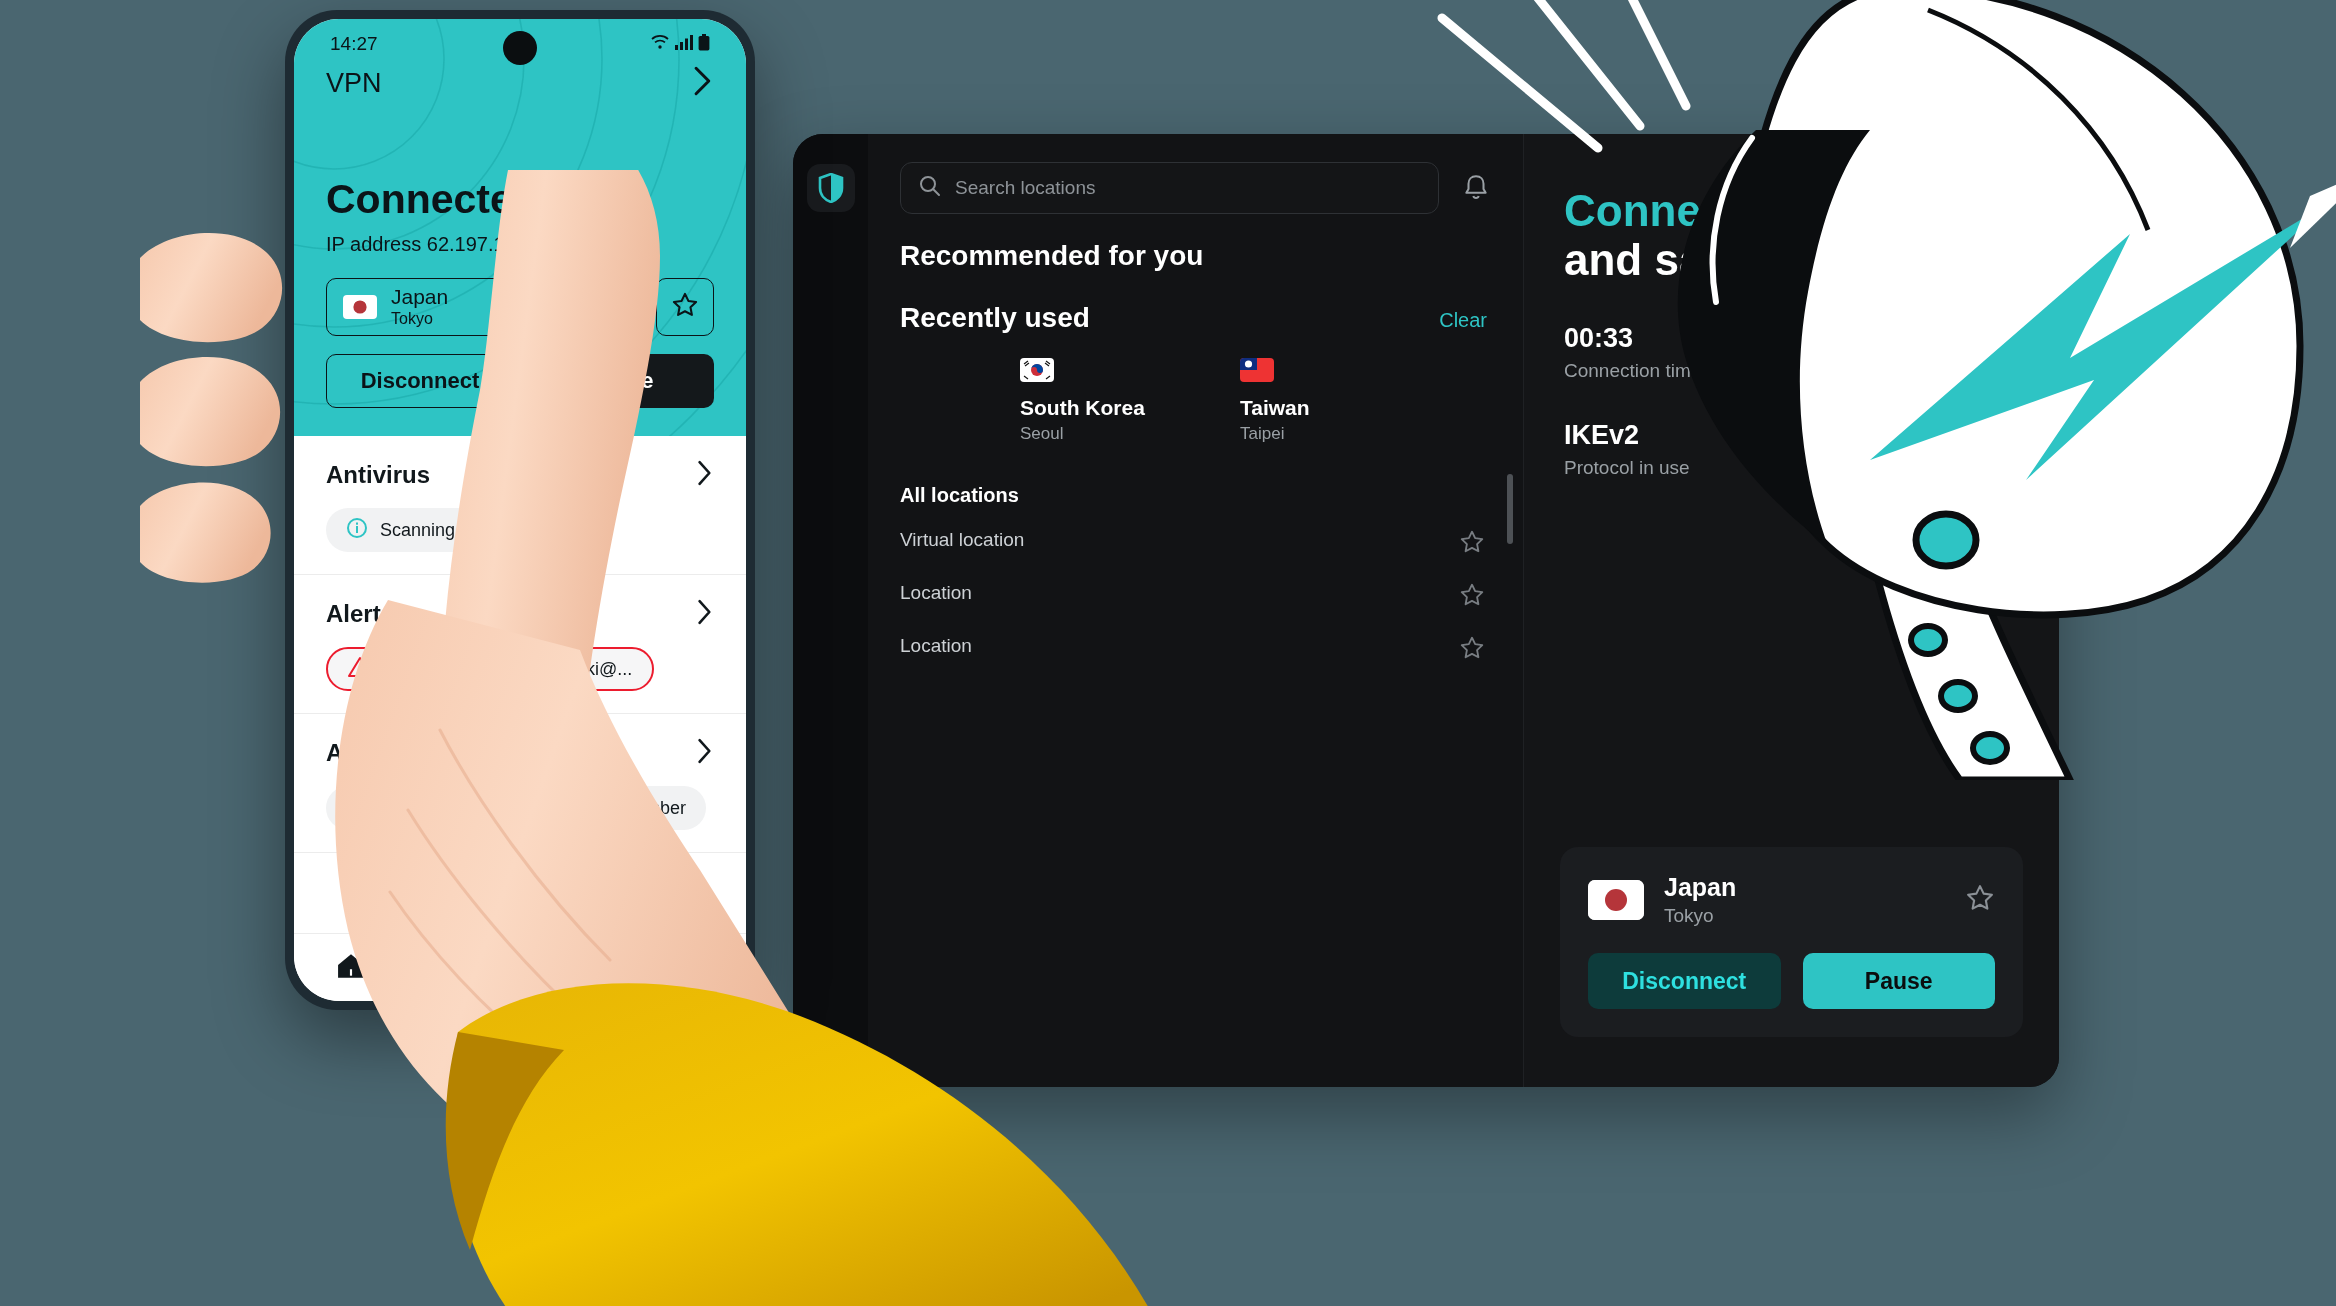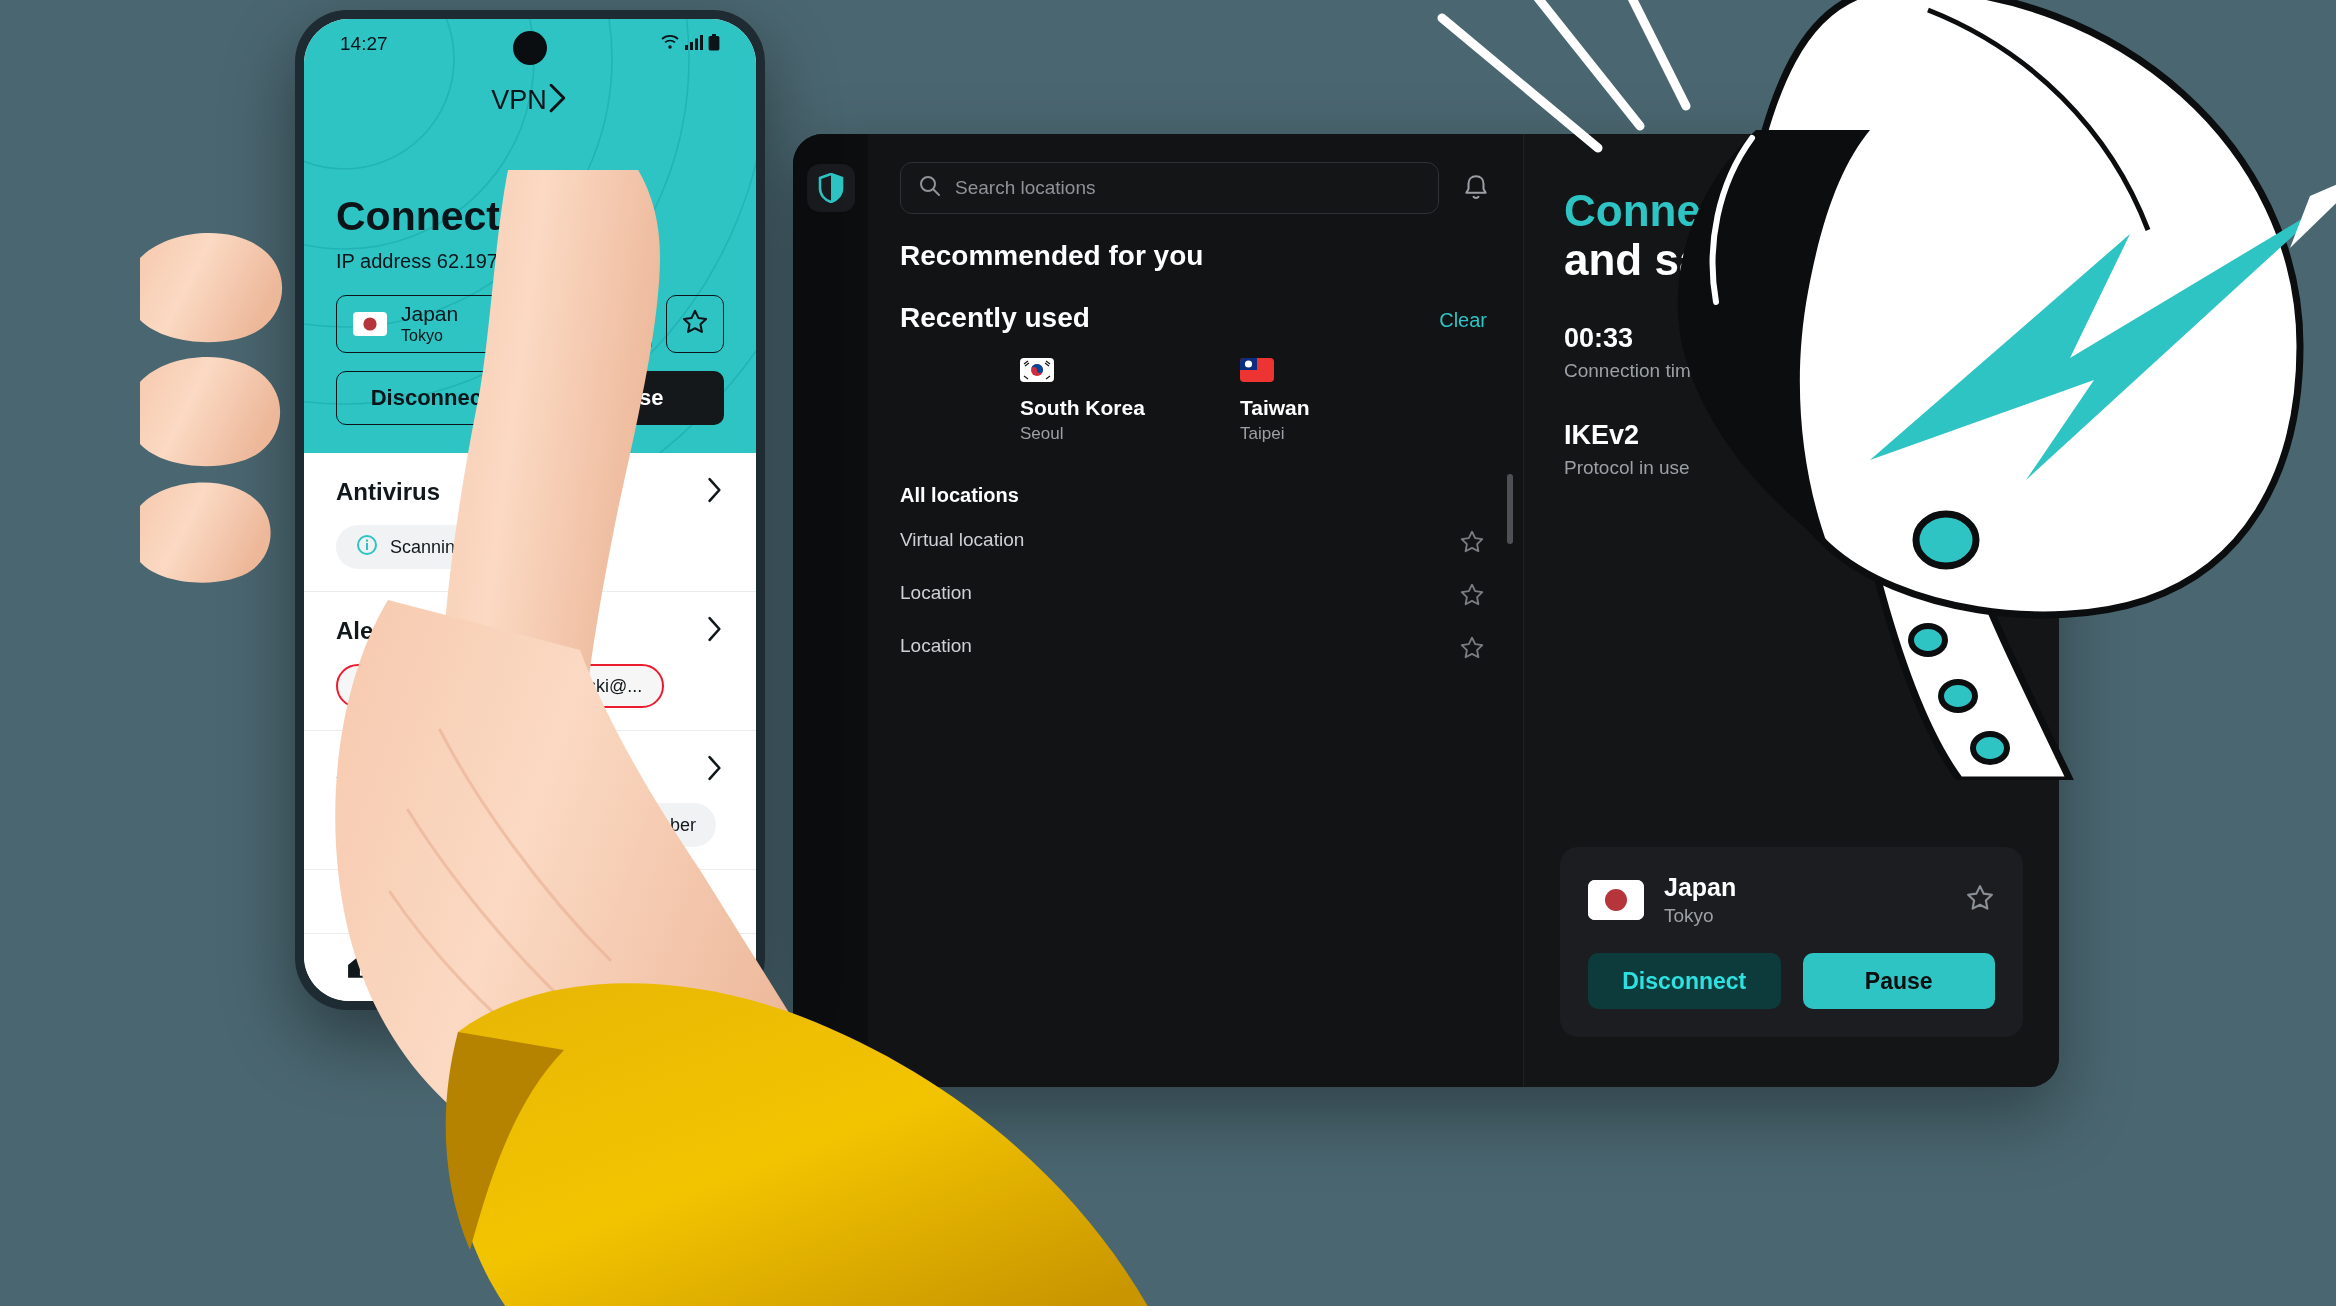--- a/index.html
+++ b/index.html
@@ -128,21 +128,21 @@
     display: flex; align-items: center; justify-content: center;
   }
   .btn-pause {
     flex: 1; height: 56px; border-radius: 10px; background: #2ec4c4;
     color: #0b0d0e; font-size: 23px; font-weight: bold;
     display: flex; align-items: center; justify-content: center;
   }
 
   
   .phone {
-    position: absolute; left: 295px; top: 10px;
+    position: absolute; left: 285px; top: 10px;
     width: 470px; height: 1000px;
     background: #1e2b33; border-radius: 52px; padding: 9px;
     box-shadow: 0 30px 70px rgba(0,0,0,.40);
     z-index: 5;
   }
   .phone-screen {
     width: 100%; height: 100%; border-radius: 45px; overflow: hidden;
     background: #ffffff; position: relative;
   }
   .ph-hero {
@@ -153,22 +153,22 @@
     display: flex; align-items: center; justify-content: space-between;
     padding: 14px 4px 0 4px; position: relative; z-index: 2;
   }
   .sb-time { font-size: 19px; color: #0b1418; }
   .sb-icons { display: flex; align-items: center; gap: 5px; }
   .notch {
     position: absolute; left: 50%; top: 12px; transform: translateX(-50%);
     width: 34px; height: 34px; border-radius: 50%; background: #0b0e10; z-index: 3;
   }
   .vpn-row {
-    display: flex; align-items: center; justify-content: center;
-    margin-top: 28px; position: relative; z-index: 2;
+    display: flex; align-items: center; justify-content: space-between;
+    margin-top: 11px; position: relative; z-index: 2;
   }
   .vpn-label { font-size: 27px; color: #0b1418; font-weight: normal; }
   .hero-status { font-size: 41px; font-weight: bold; color: #0b1418; margin-top: 76px; position: relative; z-index: 2; }
   .hero-ip { font-size: 20px; color: #0b1418; margin-top: 10px; position: relative; z-index: 2; }
 
   .loc-pick { display: flex; gap: 14px; margin-top: 22px; position: relative; z-index: 2; }
   .loc-box {
     flex: 1; height: 58px; border: 1px solid #0b1418; border-radius: 10px;
     display: flex; align-items: center; gap: 14px; padding: 0 16px;
   }

